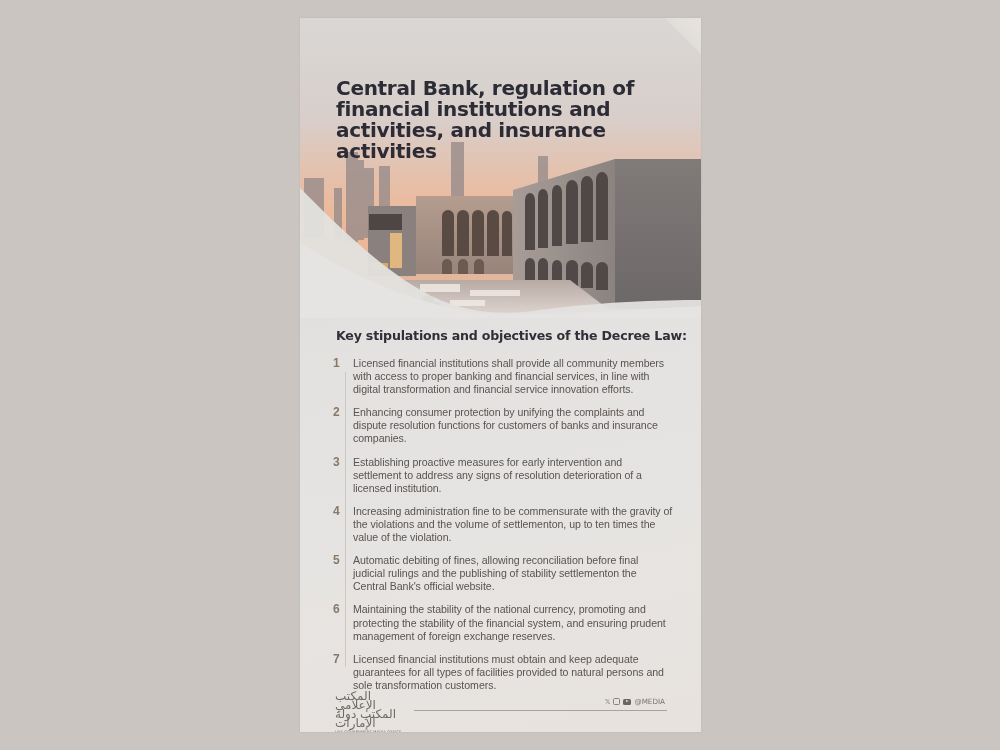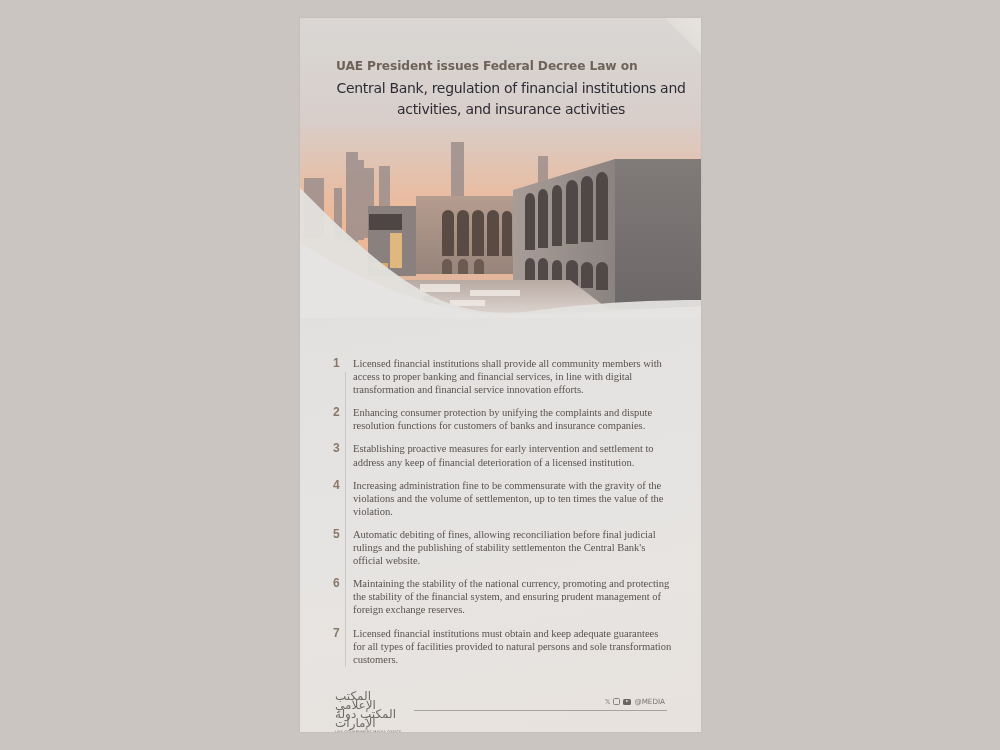--- a/index.html
+++ b/index.html
@@ -24,22 +24,22 @@
       position: absolute; left: 0; top: 0; width: 401px; height: 300px;
     }
     .hero svg { display: block; }
     .kicker {
       position: absolute; left: 36px; top: 41px;
       font-family: "DejaVu Sans", sans-serif; font-size: 12.2px; font-weight: bold;
       color: #6f6359; letter-spacing: -0.1px; white-space: nowrap;
     }
     .title {
       position: absolute; left: 36px; top: 60px; width: 350px;
-      font-family: "DejaVu Sans", sans-serif; font-size: 14px; font-weight: normal;
-      color: #2c2c36; line-height: 21px; letter-spacing: -0.3px; text-align: center;
+      font-family: "DejaVu Sans", sans-serif; font-size: 20px; font-weight: bold;
+      color: #2c2c36; line-height: 21px; letter-spacing: -0.3px;
     }
     .section-heading {
       position: absolute; left: 36px; top: 310px;
       font-family: "DejaVu Sans", sans-serif; font-size: 12.6px; font-weight: bold;
       color: #2f2f38; letter-spacing: -0.2px; white-space: nowrap;
     }
     .list {
       position: absolute; left: 33px; top: 339px; width: 340px;
       margin: 0; padding: 0; list-style: none;
     }
@@ -47,21 +47,21 @@
       position: absolute; left: 45px; top: 354px; width: 1px; height: 295px;
       background: #cdc8c3;
     }
     .item { display: flex; margin-bottom: 10px; }
     .num {
       width: 20px; flex: none;
       font-family: "Liberation Sans", sans-serif; font-size: 12px; font-weight: bold;
       color: #8a7866; line-height: 13px;
     }
     .text {
-      font-family: Liberation Serif, serif; font-size: 10.6px;
+      font-family: Liberation Sans, sans-serif; font-size: 10.6px;
       color: #5a5350; line-height: 13.1px; letter-spacing: -0.05px;
     }
     .footer {
       position: absolute; left: 0; top: 670px; width: 401px; height: 44px;
     }
     .logo {
       position: absolute; left: 35px; top: 4px; width: 70px;
       text-align: right; color: #6e6a66;
     }
     .logo-ar {
@@ -193,37 +193,37 @@
         <circle cx="137" cy="288" r="4"></circle>
       </g>
 
       <path d="M0 170 C 40 210, 90 260, 140 282 C 170 294, 200 298, 240 292 C 300 284, 360 282, 401 282 L401 300 L0 300 Z" fill="#e3e1df" opacity="0.95"></path>
       <path d="M0 225 C 50 255, 100 280, 160 292 C 200 300, 260 296, 401 288 L401 300 L0 300 Z" fill="#e6e4e2"></path>
     </svg>
   </div>
 
   <div class="corner-fold"></div>
 
-  <div class="kicker">UAE President issues Federal Decree Law on</div>
   <div class="title">Central Bank, regulation of financial institutions and activities, and insurance activities</div>
 
+  <div class="section-heading">Key stipulations and objectives of the Decree Law:</div>
 
   <div class="list-rule"></div>
   <ul class="list">
     <li class="item">
       <span class="num">1</span>
       <span class="text">Licensed financial institutions shall provide all community members with access to proper banking and financial services, in line with digital transformation and financial service innovation efforts.</span>
     </li>
     <li class="item">
       <span class="num">2</span>
       <span class="text">Enhancing consumer protection by unifying the complaints and dispute resolution functions for customers of banks and insurance companies.</span>
     </li>
     <li class="item">
       <span class="num">3</span>
-      <span class="text">Establishing proactive measures for early intervention and settlement to address any keep of financial deterioration of a licensed institution.</span>
+      <span class="text">Establishing proactive measures for early intervention and settlement to address any signs of resolution deterioration of a licensed institution.</span>
     </li>
     <li class="item">
       <span class="num">4</span>
       <span class="text">Increasing administration fine to be commensurate with the gravity of the violations and the volume of settlementon, up to ten times the value of the violation.</span>
     </li>
     <li class="item">
       <span class="num">5</span>
       <span class="text">Automatic debiting of fines, allowing reconciliation before final judicial rulings and the publishing of stability settlementon the Central Bank's official website.</span>
     </li>
     <li class="item">

